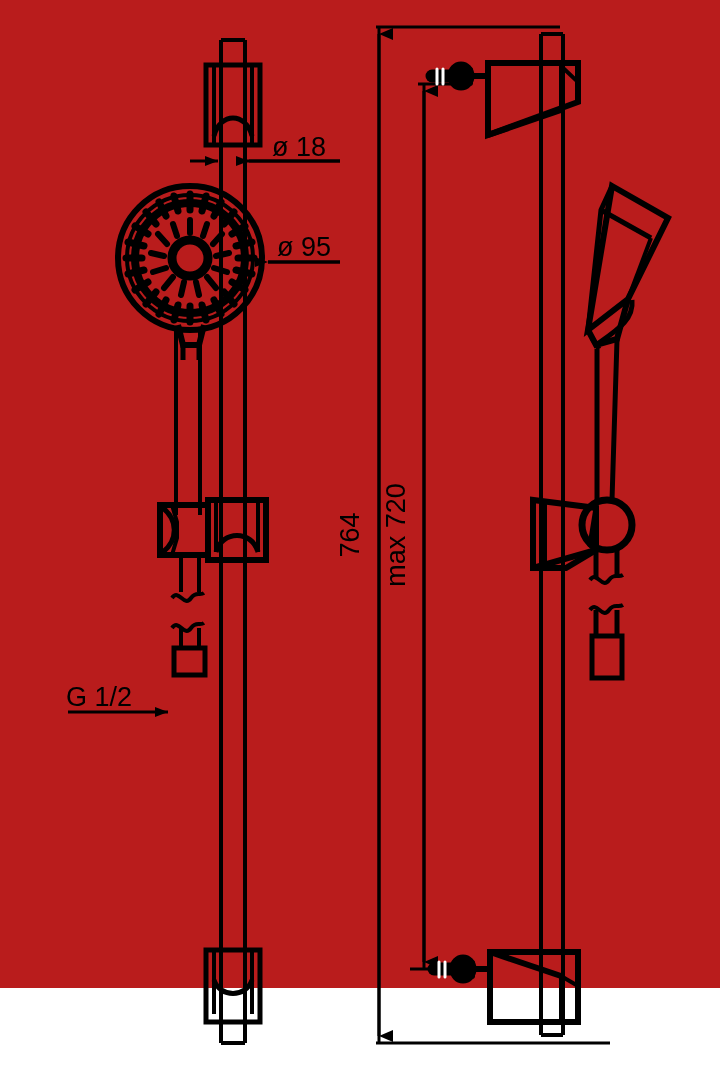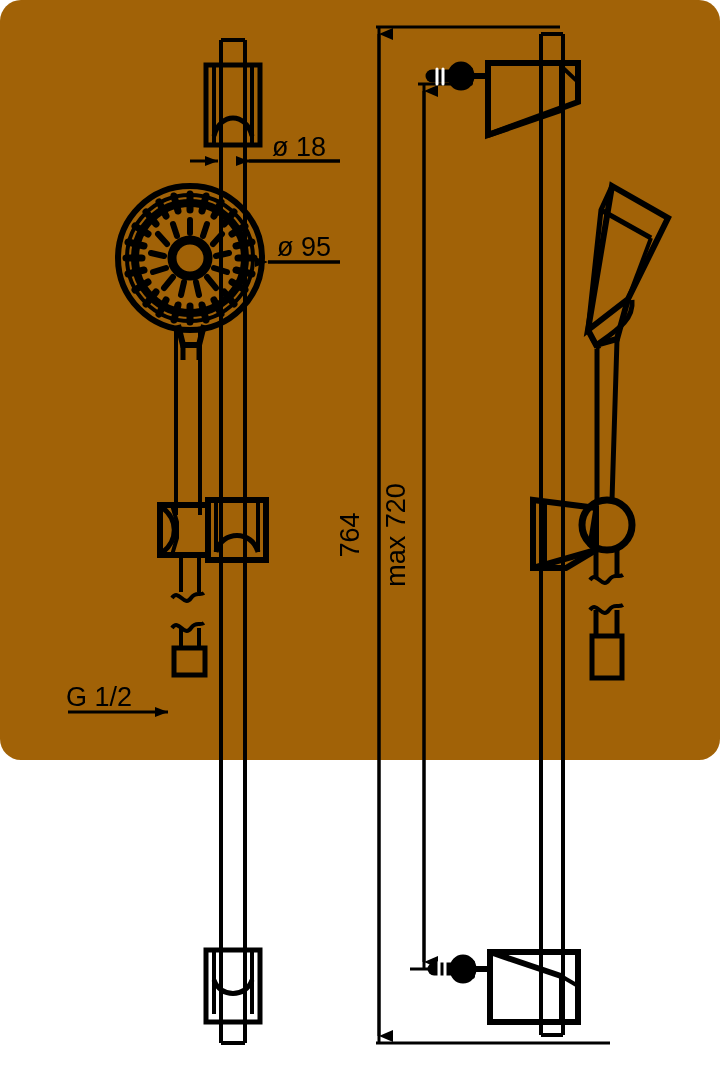--- a/index.html
+++ b/index.html
@@ -1,18 +1,18 @@
 <!DOCTYPE html>
 <html><head>
 <meta charset="utf-8">
 <style>
   html,body{margin:0;padding:0;background:#ffffff;}
   body{width:720px;height:1080px;overflow:hidden;
        font-family:"Liberation Sans", sans-serif;}
-  #sheet{position:relative;width:720px;height:760px;background:#a16207;border-radius:21px;}
+  #sheet{position:relative;width:720px;height:988px;background:#b91c1c;}
   svg{display:block;}
   .lbl{font-family:"Liberation Sans", sans-serif;font-size:27px;fill:#000;}
   .lbl-rot{font-family:"Liberation Sans", sans-serif;font-size:27px;fill:#000;}
 </style>
 </head>
 <body>
 
 <div id="sheet">
 <svg width="720" height="1080" viewBox="0 0 720 1080">
 

